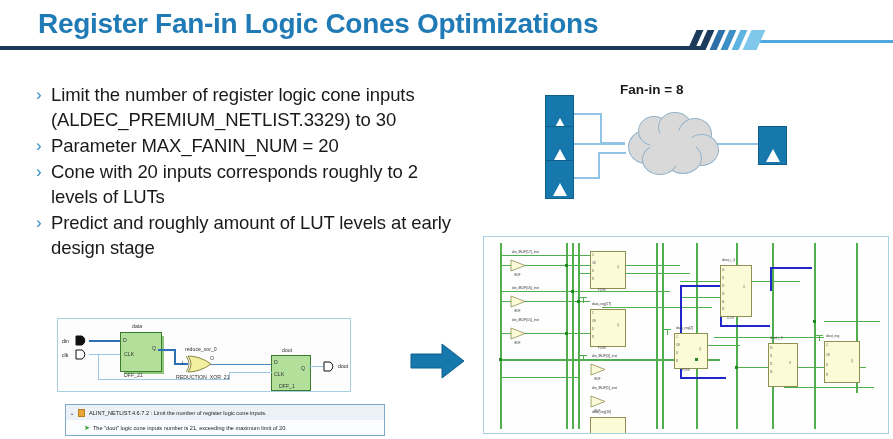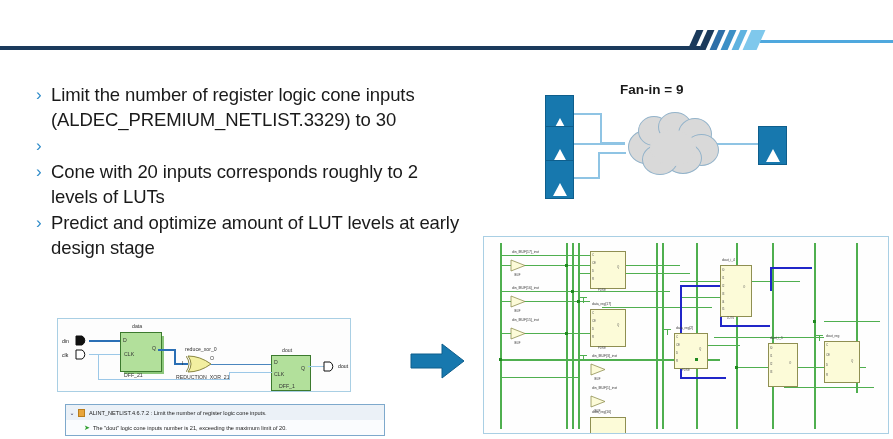--- a/index.html
+++ b/index.html
@@ -113,51 +113,53 @@
         font-family:"Liberation Sans", sans-serif;}
   .nlbl-b{position:absolute;font-size:2.9px;color:#555;white-space:nowrap;}
   .njunc{position:absolute;width:3px;height:3px;background:#1F8A1F;}
   .nbuf{position:absolute;}
 </style>
 </head>
 <body>
 
 <div class="slide">
 
+  <div class="title">Register Fan-in Logic Cones Optimizations</div>
   <div class="rule-dark"></div>
   <div class="rule-light"></div>
   <div class="slash-group">
     <div class="slash" style="left:0px;background:#1B3A5C;"></div>
     <div class="slash" style="left:11px;background:#1B3A5C;"></div>
     <div class="slash" style="left:22px;background:#2E6FA8;"></div>
     <div class="slash" style="left:33px;background:#3D90C6;"></div>
     <div class="slash" style="left:44px;background:#5FB3E0;"></div>
     <div class="slash" style="left:55px;width:14px;background:#7FC8EC;"></div>
   </div>
 
   <div class="bullets">
     <div class="bullet">
       <span class="chev">›</span>
       <span class="btext">Limit the number of register logic cone inputs (ALDEC_PREMIUM_NETLIST.3329) to 30</span>
     </div>
     <div class="bullet">
       <span class="chev">›</span>
+      <span class="btext">Parameter MAX_FANIN_NUM = 20</span>
     </div>
     <div class="bullet">
       <span class="chev">›</span>
       <span class="btext">Cone with 20 inputs corresponds roughly to 2 levels of LUTs</span>
     </div>
     <div class="bullet">
       <span class="chev">›</span>
-      <span class="btext">Predict and optimize amount of LUT levels at early design stage</span>
+      <span class="btext">Predict and roughly amount of LUT levels at early design stage</span>
     </div>
   </div>
 
   <div class="fanin">
-    <div class="fanin-label">Fan-in = 9</div>
+    <div class="fanin-label">Fan-in = 8</div>
 
     <div class="wire" style="left:27px;top:31px;width:30px;height:2px;"></div>
     <div class="wire" style="left:55px;top:31px;width:2px;height:30px;"></div>
     <div class="wire" style="left:55px;top:60px;width:25px;height:2px;"></div>
     <div class="wire" style="left:27px;top:61px;width:53px;height:2px;"></div>
     <div class="wire" style="left:27px;top:95px;width:28px;height:2px;"></div>
     <div class="wire" style="left:53px;top:70px;width:2px;height:27px;"></div>
     <div class="wire" style="left:53px;top:70px;width:28px;height:2px;"></div>
     <div class="wire" style="left:170px;top:61px;width:44px;height:2px;"></div>
 

